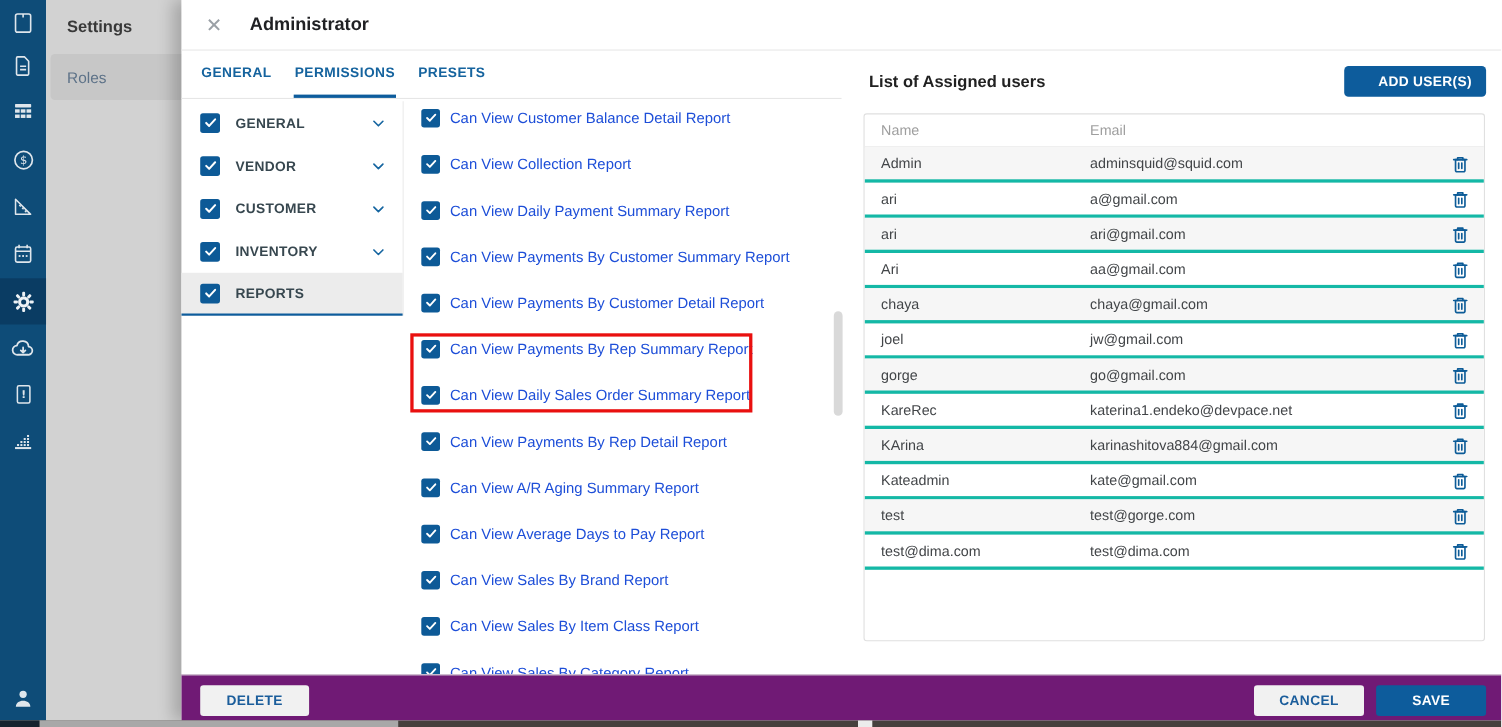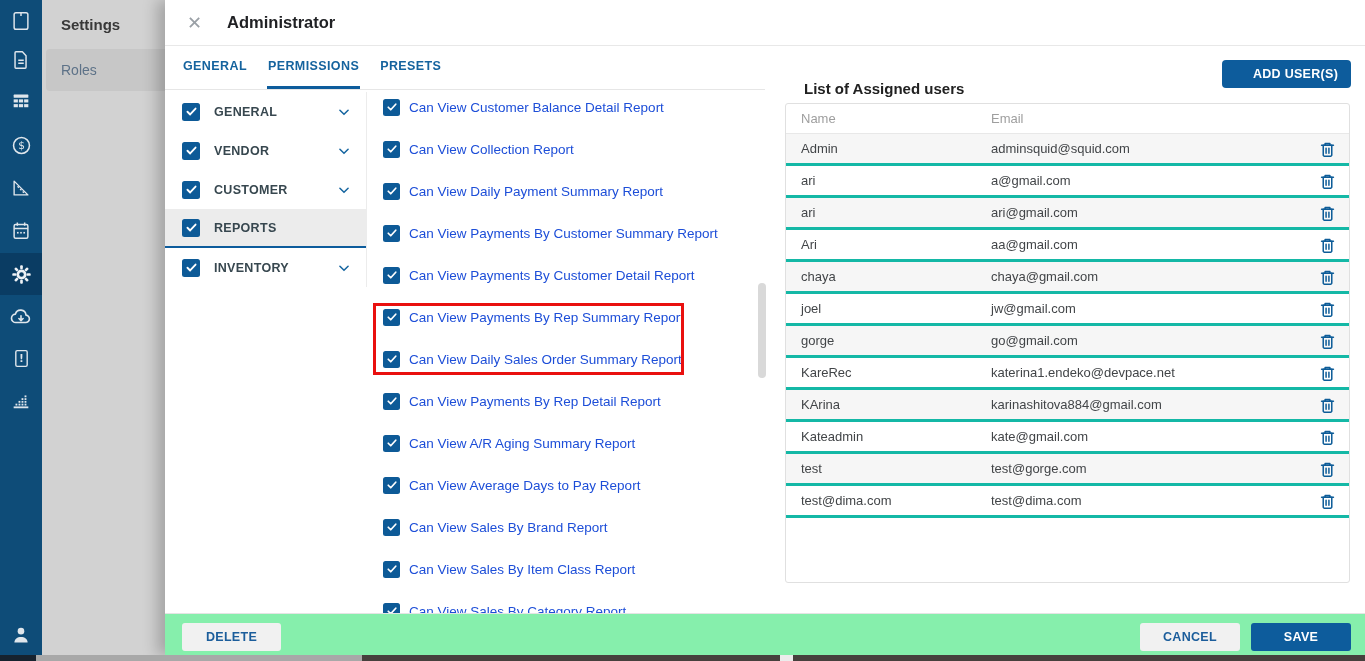--- a/index.html
+++ b/index.html
@@ -56,21 +56,21 @@
 
   .red-box{position:absolute;left:208px;top:303px;width:311px;height:72px;
            border:3px solid #e9100f;pointer-events:none;}
 
   .scroll-thumb{position:absolute;left:593px;top:283px;width:8px;height:95px;
                 background:#d9d9d9;border-radius:4px;cursor:grab;}
 
   
   .right-panel{position:absolute;left:605px;top:46px;width:595px;height:567px;}
   .panel-header{position:relative;height:57px;}
-  .panel-title{margin:14px;position:absolute;left:20px;top:20px;font-size:15px;
+  .panel-title{margin:0;position:absolute;left:20px;top:20px;font-size:15px;
                font-weight:700;color:#212121;}
   .btn{border:none;border-radius:3px;font-family:"Liberation Sans",sans-serif;
        font-size:12.5px;font-weight:700;letter-spacing:.3px;cursor:pointer;}
   .btn.primary{background:#0d5c9c;color:#ffffff;}
   .btn.flat{background:#f1f1f1;color:#1b5d9b;}
   .add-btn{position:absolute;top:14px;right:14px;width:129px;height:28px;border-radius:4px;padding-left:24px;}
 
   .users-table{position:absolute;left:15px;top:57px;width:565px;height:480px;
                border:1px solid #e0e0e0;border-radius:3px;background:#fff;overflow:hidden;}
   .t-head{height:30px;display:flex;align-items:center;border-bottom:1px solid #e8e8e8;}
@@ -78,21 +78,21 @@
   .t-row{height:32px;display:flex;align-items:center;border-bottom:3px solid #14b8a6;}
   .t-row:nth-of-type(even){background:#f6f6f6;}
   .col-name{position:absolute;left:15px;}
   .col-email{position:absolute;left:205px;}
   .t-head,.t-row{position:relative;}
   .cell{font-size:13px;color:#424548;}
   .trash{position:absolute;right:12px;top:6px;display:flex;cursor:pointer;}
 
   
   .dialog-footer{position:absolute;left:0;top:613px;width:1200px;height:42px;
-                 background:#86efac;border-top:1px solid #e4e4e4;}
+                 background:#701a75;border-top:1px solid #e4e4e4;}
   .delete-btn{position:absolute;left:17px;top:9px;width:99px;height:28px;}
   .cancel-btn{position:absolute;left:975px;top:9px;width:100px;height:28px;}
   .save-btn{position:absolute;left:1086px;top:9px;width:100px;height:28px;}
 
   
   .strip{position:absolute;left:0;top:655px;width:1365px;height:6px;background:#46403d;}
   .strip .s-navy{position:absolute;left:0;top:0;width:36px;height:6px;background:#16222e;}
   .strip .s-gray{position:absolute;left:36px;top:0;width:326px;height:6px;background:#a8a8a8;}
   .strip .s-gap{position:absolute;left:780px;top:0;width:13px;height:6px;background:#ececec;}
 </style>
@@ -266,42 +266,42 @@
             </svg>
           </span>
           <span class="cat-label">CUSTOMER</span>
           <span class="chevron">
             <svg width="14" height="14" viewBox="0 0 24 24" fill="none" stroke="#1565a0" stroke-width="2.6" stroke-linecap="round" stroke-linejoin="round">
               <polyline points="5,9 12,16 19,9"></polyline>
             </svg>
           </span>
         </div>
 
+        <div class="cat-row">
+          <span class="checkbox">
+            <svg width="13" height="13" viewBox="0 0 24 24" fill="none" stroke="#ffffff" stroke-width="3.4" stroke-linecap="round" stroke-linejoin="round">
+              <polyline points="4.5,12.5 9.5,17.5 19.5,6.5"></polyline>
+            </svg>
+          </span>
+          <span class="cat-label">INVENTORY</span>
+          <span class="chevron">
+            <svg width="14" height="14" viewBox="0 0 24 24" fill="none" stroke="#1565a0" stroke-width="2.6" stroke-linecap="round" stroke-linejoin="round">
+              <polyline points="5,9 12,16 19,9"></polyline>
+            </svg>
+          </span>
+        </div>
+
         <div class="cat-row selected">
           <span class="checkbox">
             <svg width="13" height="13" viewBox="0 0 24 24" fill="none" stroke="#ffffff" stroke-width="3.4" stroke-linecap="round" stroke-linejoin="round">
               <polyline points="4.5,12.5 9.5,17.5 19.5,6.5"></polyline>
             </svg>
           </span>
           <span class="cat-label">REPORTS</span>
           <span class="chevron" style="visibility: hidden;">
-            <svg width="14" height="14" viewBox="0 0 24 24" fill="none" stroke="#1565a0" stroke-width="2.6" stroke-linecap="round" stroke-linejoin="round">
-              <polyline points="5,9 12,16 19,9"></polyline>
-            </svg>
-          </span>
-        </div>
-
-        <div class="cat-row">
-          <span class="checkbox">
-            <svg width="13" height="13" viewBox="0 0 24 24" fill="none" stroke="#ffffff" stroke-width="3.4" stroke-linecap="round" stroke-linejoin="round">
-              <polyline points="4.5,12.5 9.5,17.5 19.5,6.5"></polyline>
-            </svg>
-          </span>
-          <span class="cat-label">INVENTORY</span>
-          <span class="chevron">
             <svg width="14" height="14" viewBox="0 0 24 24" fill="none" stroke="#1565a0" stroke-width="2.6" stroke-linecap="round" stroke-linejoin="round">
               <polyline points="5,9 12,16 19,9"></polyline>
             </svg>
           </span>
         </div>
 
     </div>
 
     <div class="permissions">
 

